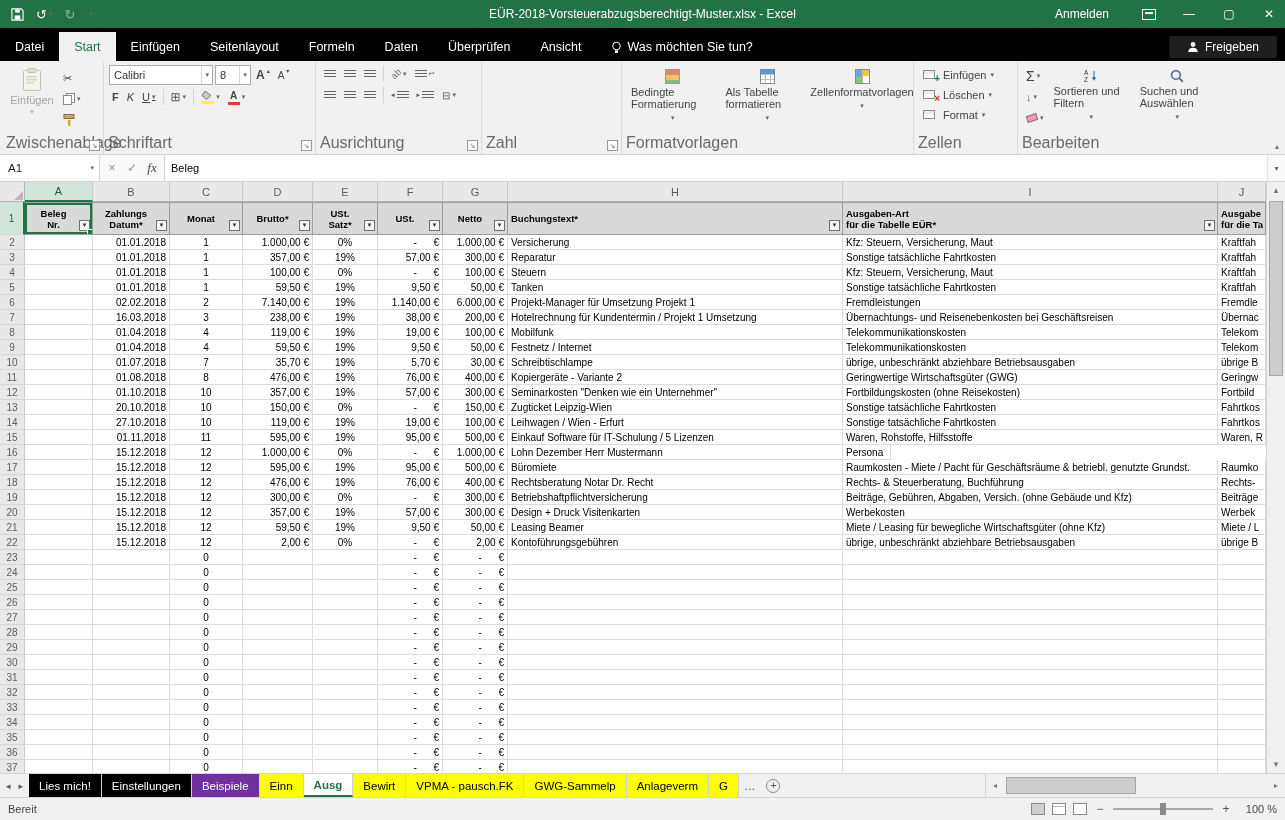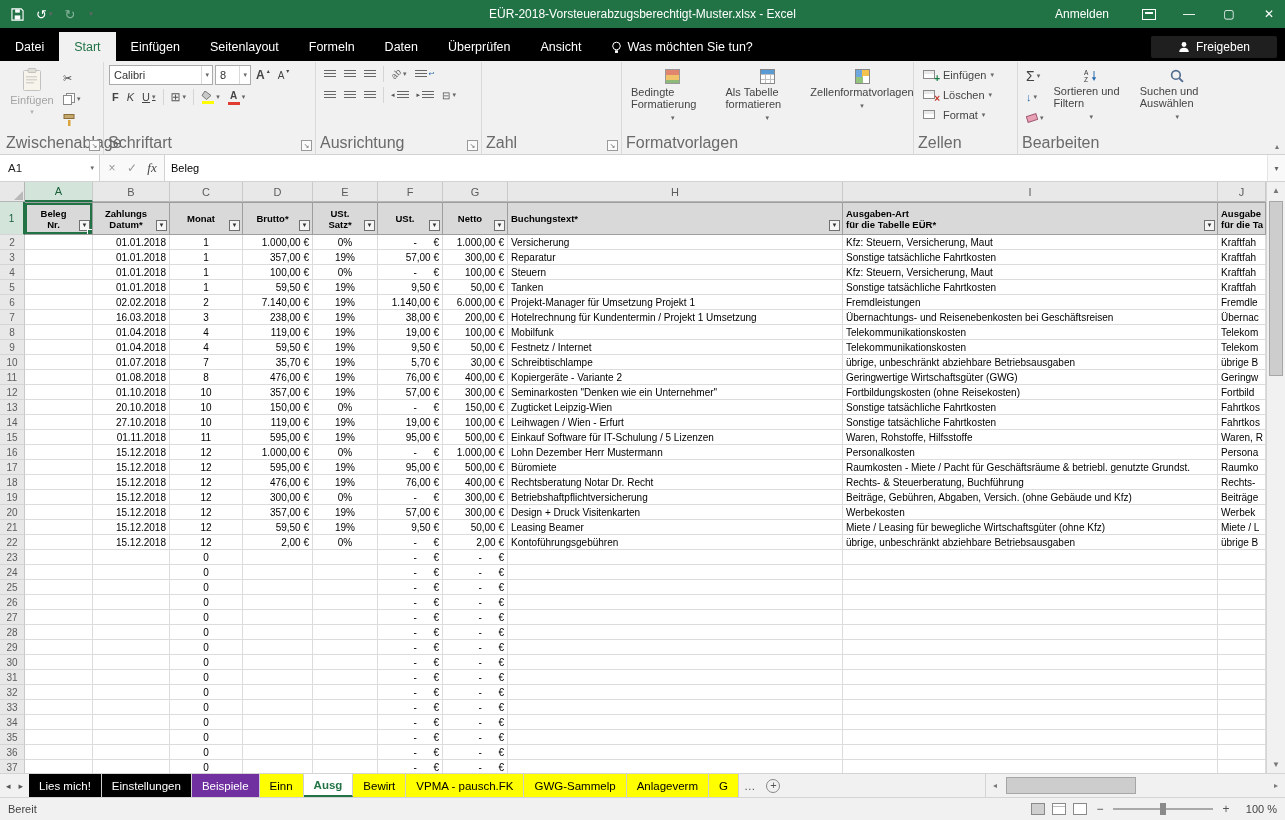--- a/index.html
+++ b/index.html
@@ -18,21 +18,21 @@
 .signin{font-size:12px;margin-right:16px;}
 .win-btn{width:32px;height:28px;display:flex;align-items:center;justify-content:center;font-size:12px;color:#fff;}
 .ribbon-opts{width:14px;height:11px;border:1px solid #fff;position:relative;display:inline-block;}
 .ribbon-opts::after{content:"";position:absolute;left:2px;top:2px;right:2px;height:2px;background:#fff;}
 
 
 .tabbar{height:33px;background:#000000;display:flex;align-items:flex-end;flex:0 0 auto;}
 .rtab{padding:8px 15px 7px;font-size:12.5px;color:#fff;white-space:nowrap;}
 .rtab.active{background:#f1f1f1;color:#217346;}
 .tellme{display:flex;align-items:center;gap:6px;color:#fff;font-size:12.5px;padding:8px 14px 7px;}
-.share-btn{margin-left:auto;margin-right:8px;margin-bottom:3px;display:flex;align-items:center;gap:6px;color:#fff;font-size:12px;padding:4px 27px;background:rgba(255,255,255,.12);border-radius:2px;}
+.share-btn{margin-left:auto;margin-right:8px;margin-bottom:3px;display:flex;align-items:center;gap:6px;color:#fff;font-size:12px;padding:4px 18px;background:rgba(255,255,255,.12);border-radius:2px;}
 
 
 .ribbon{height:94px;background:#f1f1f1;border-bottom:1px solid #d2d2d2;display:flex;align-items:stretch;padding:1px 2px 0;flex:0 0 auto;position:relative;overflow:hidden;}
 .rgroup{position:relative;border-right:1px solid #dadada;padding:3px 5px 17px;flex:0 0 auto;}
 .rgroup-label{position:absolute;bottom:2px;left:4px;right:0;font-size:16px;color:#6a6a6a;white-space:nowrap;}
 .launcher{position:absolute;bottom:3px;right:3px;width:11px;height:11px;border:1px solid #9a9a9a;color:#666;font-size:7px;line-height:9px;text-align:center;background:#fbfbfb;}
 .g-cols{display:flex;gap:3px;height:100%;}
 .g-rows{display:flex;flex-direction:column;}
 .bigbtn{display:flex;flex-direction:column;align-items:center;gap:2px;width:50px;padding-top:3px;font-size:11px;color:#444;text-align:center;}
 .mini-col{display:flex;flex-direction:column;gap:3px;padding-top:4px;}
@@ -661,21 +661,20 @@
           <div class="grow">
             <div class="rnum">16</div>
             <div class="cell ac" style="width: 68px;"></div>
             <div class="cell ar" style="width: 77px;">15.12.2018</div>
             <div class="cell ac" style="width: 73px;">12</div>
             <div class="cell ar" style="width: 70px;">1.000,00 €</div>
             <div class="cell ac" style="width: 65px;">0%</div>
             <div class="cell ar" style="width: 65px;">-      €</div>
             <div class="cell ar" style="width: 65px;">1.000,00 €</div>
             <div class="cell al" style="width: 335px;">Lohn Dezember Herr Mustermann</div>
-            <div class="cell al" style="width: 375px;">Personalkosten</div>
             <div class="cell al" style="width: 48px;">Persona</div>
           </div>
           <div class="grow">
             <div class="rnum">17</div>
             <div class="cell ac" style="width: 68px;"></div>
             <div class="cell ar" style="width: 77px;">15.12.2018</div>
             <div class="cell ac" style="width: 73px;">12</div>
             <div class="cell ar" style="width: 70px;">595,00 €</div>
             <div class="cell ac" style="width: 65px;">19%</div>
             <div class="cell ar" style="width: 65px;">95,00 €</div>

